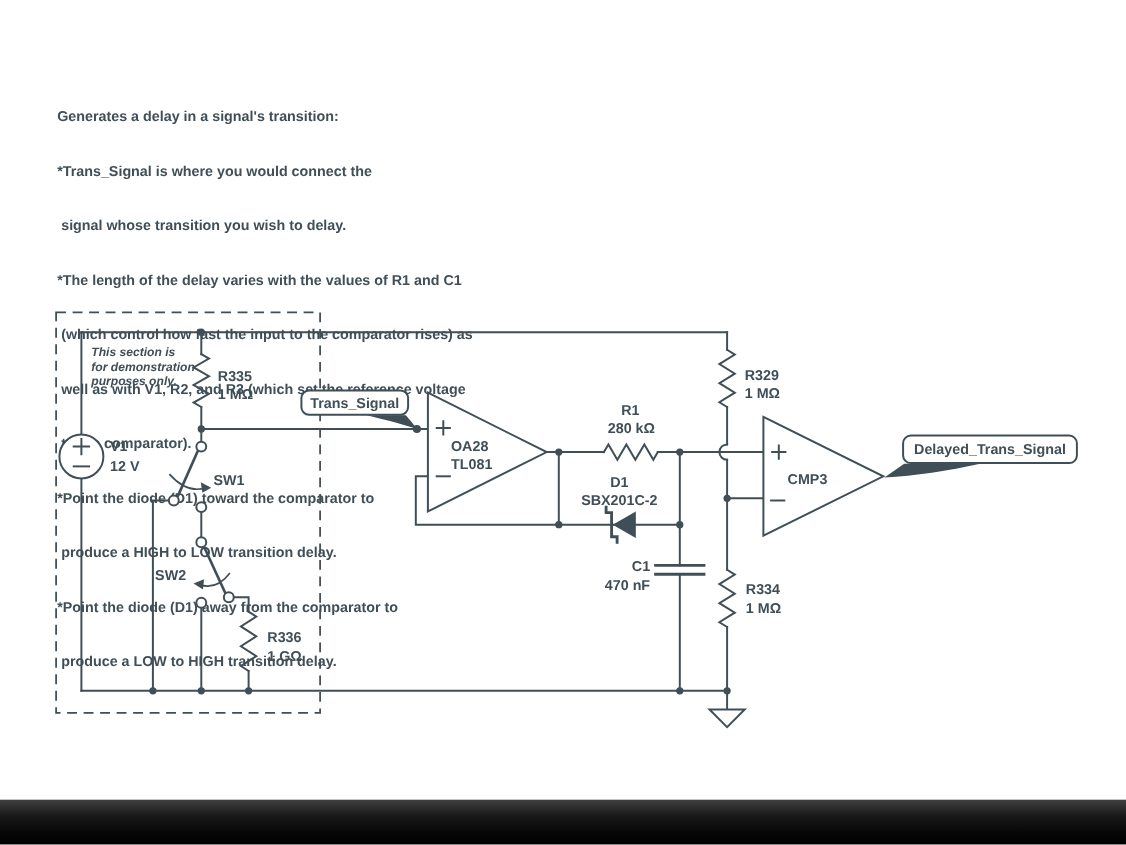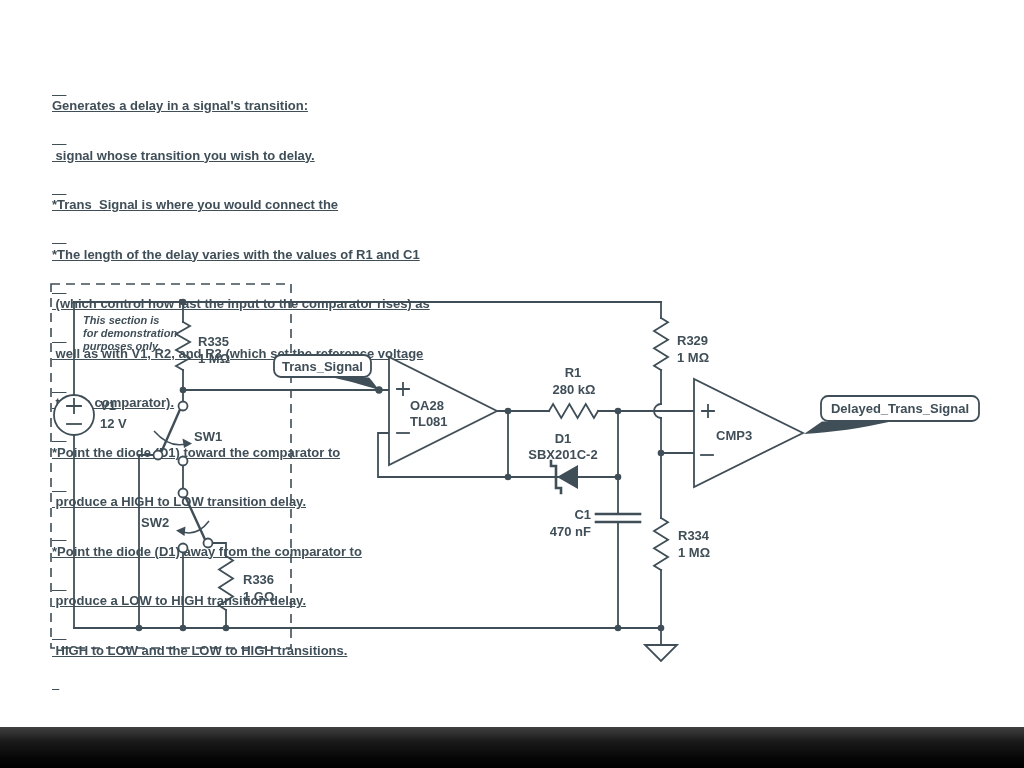--- a/index.html
+++ b/index.html
@@ -1,49 +1,48 @@
 <!DOCTYPE html>
 <html><head>
 <meta charset="utf-8">
 <style>
   html,body{margin:0;padding:0;background:#fff;}
   .page{position:relative;width:1024px;height:768px;background:#ffffff;overflow:hidden;
         font-family:"Liberation Sans",sans-serif;}
   .desc{position:absolute;left:52px;top:65px;color:#3f4e57;font-weight:700;
-        font-size:13px;line-height:16.5px;white-space:pre;text-decoration:underline;}
+        font-size:13px;line-height:16.5px;white-space:pre;}
   .schematic{position:absolute;left:0;top:0;}
   .schematic .lbl{font:700 13px "Liberation Sans",sans-serif;fill:#3f4e57;}
   .schematic .note-t{font:italic 600 11px "Liberation Sans",sans-serif;fill:#3f4e57;}
   .schematic .flag-t{font:700 13px "Liberation Sans",sans-serif;fill:#3f4e57;}
   .wire{stroke:#3f4e57;stroke-width:1.8;fill:none;stroke-linecap:square;}
   .thick{stroke:#3f4e57;stroke-width:2.6;fill:none;stroke-linecap:square;}
   .comp{stroke:#3f4e57;stroke-width:1.8;fill:#ffffff;}
   .solid{fill:#3f4e57;stroke:none;}
   .dash{stroke:#3f4e57;stroke-width:1.6;fill:none;stroke-dasharray:9 6;}
   .footer{position:absolute;left:0;top:727px;width:1024px;height:41px;
           background:linear-gradient(180deg,#404040 0%,#1a1a1a 35%,#060606 75%,#000 100%);}
 </style>
 </head>
 <body>
 
 <div class="page">
 
   <div class="desc">
     <div>Generates a delay in a signal's transition:</div>
+    <div>*Trans_Signal is where you would connect the</div>
     <div> signal whose transition you wish to delay.</div>
-    <div>*Trans_Signal is where you would connect the</div>
     <div>*The length of the delay varies with the values of R1 and C1</div>
     <div> (which control how fast the input to the comparator rises) as</div>
     <div> well as with V1, R2, and R3 (which set the reference voltage</div>
     <div> to the comparator).</div>
     <div>*Point the diode (D1) toward the comparator to</div>
     <div> produce a HIGH to LOW transition delay.</div>
     <div>*Point the diode (D1) away from the comparator to</div>
     <div> produce a LOW to HIGH transition delay.</div>
-    <div> HIGH to LOW and the LOW to HIGH transitions.</div>
   </div>
 
   <svg class="schematic" width="1024" height="768" viewBox="0 0 1024 768">
 
     <rect class="dash" x="51" y="284" width="240" height="364"></rect>
 
     <g>
       <path class="wire" d="M74,302 H661"></path>
       <path class="wire" d="M74,302 V395"></path>
       <path class="wire" d="M74,435 V628"></path>

